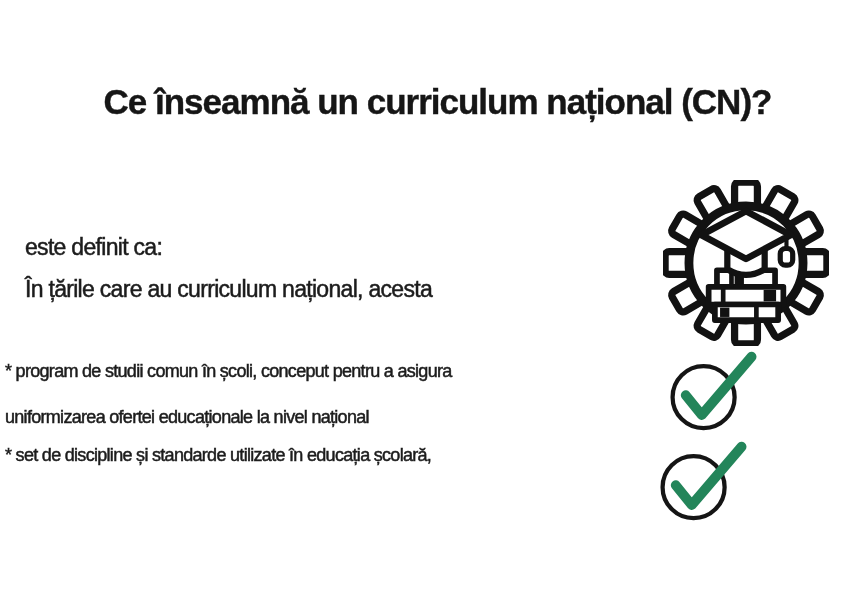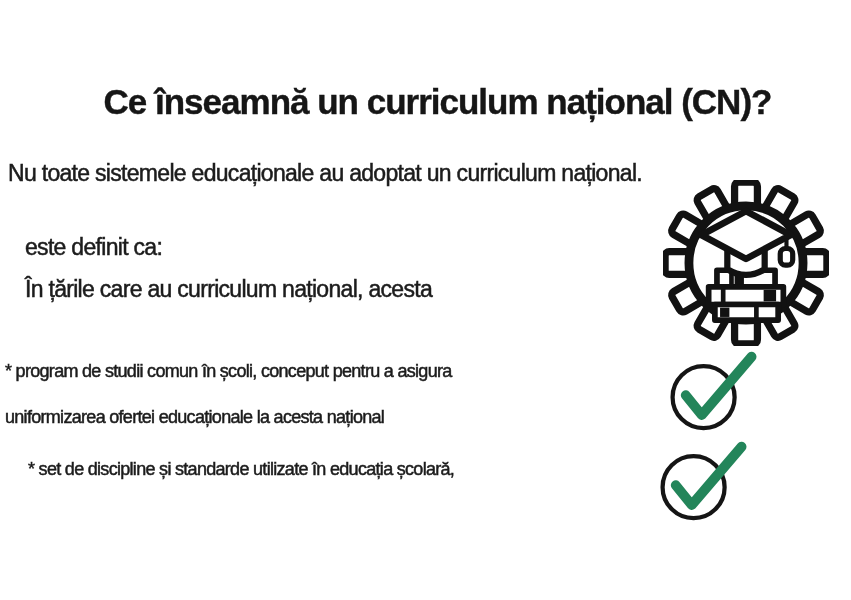--- a/index.html
+++ b/index.html
@@ -53,21 +53,21 @@
   .bullet {
     position: absolute;
     left: 5px;
     font-size: 18px;
     line-height: 46px;
     letter-spacing: -0.7px;
     -webkit-text-stroke: 0.5px #1c1c1c;
     white-space: nowrap;
   }
   .bullet.b1 { top: 348px; }
-  .bullet.b2 { top: 446px; margin-left: 23px; }
+  .bullet.b2 { top: 432px; }
   .gear-wrap {
     position: absolute;
     left: 663px;
     top: 180px;
     width: 166px;
     height: 166px;
   }
   .check-wrap {
     position: absolute;
     width: 94px;
@@ -77,21 +77,20 @@
   .check-wrap.c2 { left: 656px; top: 440px; }
   svg { display: block; width: 100%; height: 100%; }
 </style>
 </head>
 <body>
 
 <div class="slide">
 
   <h1 class="title">Ce înseamnă un curriculum național (CN)?</h1>
 
-  <p class="intro">Nu toate sistemele educaționale au adoptat un curriculum național.</p>
 
   <div class="lead">
     <div>este definit ca:</div>
     <div>În țările care au curriculum național, acesta</div>
   </div>
 
   <div class="gear-wrap">
     <svg viewBox="0 0 160 160" xmlns="http://www.w3.org/2000/svg">
       <g fill="#ffffff" stroke="#121212" stroke-width="7">
         <rect x="69" y="2" width="22" height="26" rx="4"></rect>
@@ -127,21 +126,21 @@
 
       <path d="M 62,58 L 62,86 Q 80,97 98,86 L 98,58 Z" fill="#ffffff" stroke="#121212" stroke-width="6"></path>
       <polygon points="80,30 123,53 80,76 37,53" fill="#ffffff" stroke="#121212" stroke-width="6.5" stroke-linejoin="round"></polygon>
       <line x1="119" y1="56" x2="119" y2="66" stroke="#121212" stroke-width="4"></line>
       <rect x="113" y="66" width="12" height="16" rx="5" fill="#ffffff" stroke="#121212" stroke-width="5"></rect>
     </svg>
   </div>
 
   <div class="bullet b1">
     <div>* program de studii comun în școli, conceput pentru a asigura</div>
-    <div>uniformizarea ofertei educaționale la acesta național</div>
+    <div>uniformizarea ofertei educaționale la nivel național</div>
   </div>
 
   <div class="check-wrap c1">
     <svg viewBox="0 0 100 88" xmlns="http://www.w3.org/2000/svg">
       <circle cx="40" cy="50" r="33" fill="none" stroke="#151515" stroke-width="4.5"></circle>
       <path d="M 21,48 L 38,69 L 91,7" fill="none" stroke="#23855a" stroke-width="10.5" stroke-linecap="round" stroke-linejoin="round"></path>
     </svg>
   </div>
 
   <div class="bullet b2">

